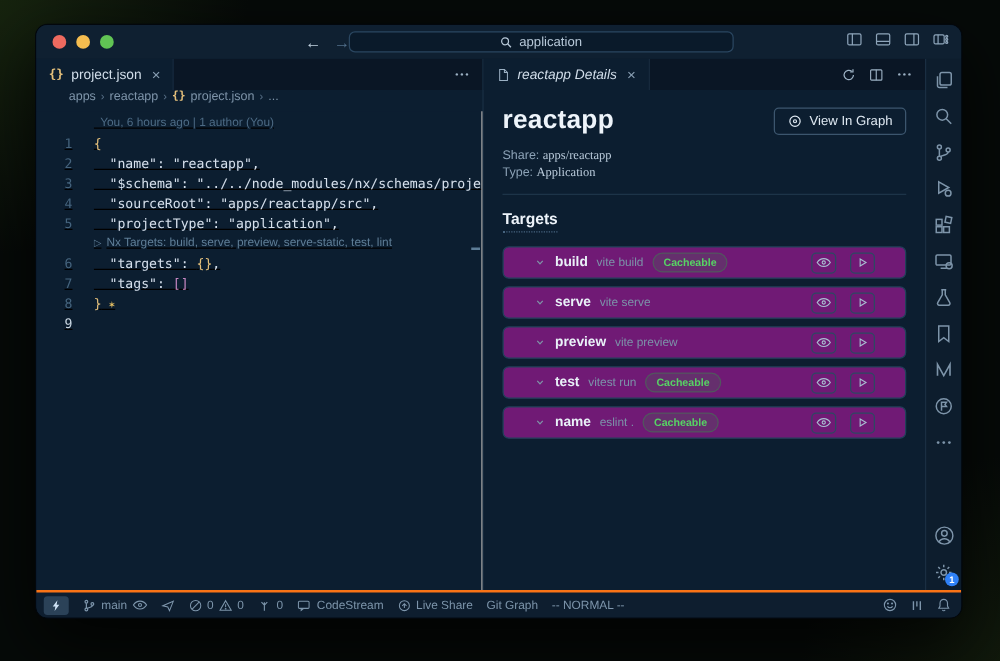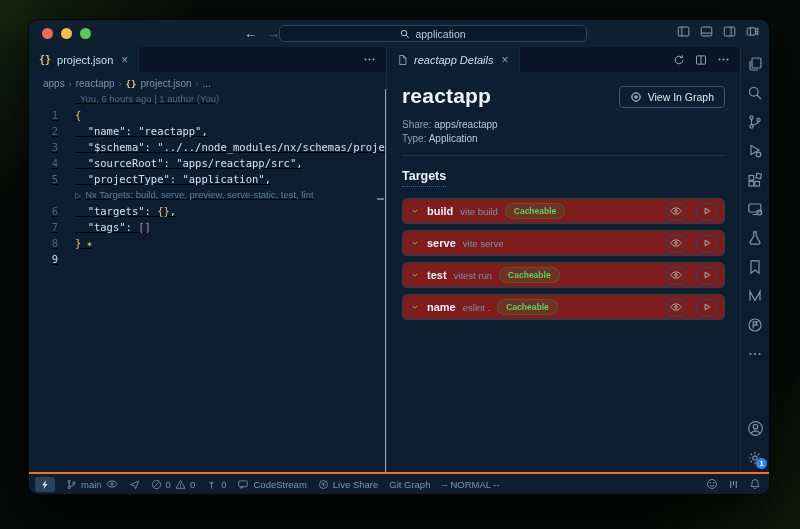--- a/index.html
+++ b/index.html
@@ -43,21 +43,21 @@
   .right-group{ flex:1; display:flex; flex-direction:column; border-left:1px solid #1b3347; min-width:0; }
   
   .tabrow{ height:25px; flex:0 0 25px; background:#0a1625; display:flex; align-items:stretch; }
   .tab{ display:flex; align-items:center; gap:6px; padding:0 10px; font-size:11px; color:#d2deea; background:#0c1e30; border-right:1px solid #16293c; }
   .tab .close{ color:#8aa0b4; font-size:12px; margin-left:2px; }
   .json-glyph{ color:#e5c07b; font-weight:bold; font-size:10px; font-family:"DejaVu Sans Mono", monospace; }
   .tab-actions{ margin-left:auto; display:flex; align-items:center; gap:10px; padding:0 10px; color:#9cb1c4; }
   .tab-italic{ font-style:italic; }
   .doc-ic{ color:#9cb1c4; }
   
-  .breadcrumb{ height:17px; flex:0 0 17px; background:#0c1e30; display:flex; align-items:flex-end; gap:4px; padding-left:14px; font-size:10px; color:#7e94a9; overflow:hidden; white-space:nowrap; }
+  .breadcrumb{ height:17px; flex:0 0 17px; background:#0c1e30; display:flex; align-items:flex-start; gap:4px; padding-left:26px; font-size:10px; color:#7e94a9; overflow:hidden; white-space:nowrap; }
   .bc-sep{ color:#5a7289; font-size:9px; }
   .bc-json{ color:#e5c07b; font-family:"DejaVu Sans Mono", monospace; font-size:9px; font-weight:bold; }
   
   .code-area{ flex:1; background:#0c1e30; position:relative; overflow:hidden; font-family:"DejaVu Sans Mono", monospace; font-size:10.5px; padding-top:2px; border-right:1px solid #a3a3a3;text-decoration:underline;}
   .cl{ display:flex; height:16px; line-height:16px; white-space:pre; }
   .gut{ width:46px; flex:0 0 46px; text-align:right; padding-right:17px; color:#45647e; }
   .gut.cur{ color:#c9d6e2; }
   .lc{ flex:1; overflow:hidden; color:#d6e0ec; }
   .meta{ color:#4d6b85; font-size:9.5px; font-family:"Liberation Sans", sans-serif; }
   .lens{ color:#5f7e97; font-size:9.5px; font-family:"Liberation Sans", sans-serif; }
@@ -65,24 +65,24 @@
   .b1{ color:#e5c07b; }
   .b2{ color:#c586c0; }
   .spark{ color:#e8c264; font-size:9px; }
   .ruler-mark{ position:absolute; right:1px; top:109px; width:7px; height:2px; background:#5d7d97; }
   
   .webview{ flex:1; background:#0c1e30; padding:12px 15px 0 15px; overflow:hidden; }
   .panel-head{ display:flex; align-items:flex-start; justify-content:space-between; }
   .panel-title{ font-size:21px; font-weight:bold; color:#eef4fa; letter-spacing:.2px; }
   .btn-graph{ display:flex; align-items:center; gap:6px; border:1px solid #3c566e; border-radius:4px; padding:4px 10px; color:#dfe9f2; font-size:10.5px; background:transparent; margin-top:2px; }
   .meta-lines{ margin-top:10px; font-size:10px; color:#8ba1b5; line-height:14px; }
-  .meta-lines .mv{ font-family:Liberation Sans, sans-serif; color:#b9cada; }
+  .meta-lines .mv{ font-family:Liberation Serif, serif; color:#b9cada; }
   .panel-div{ border:none; border-top:1px solid #1d3448; margin:9px 0 10px 0; }
   .targets-h{ display:inline-block; font-size:12.5px; font-weight:bold; color:#edf3f9; border-bottom:1px dotted #47647f; padding-bottom:3px; margin-bottom:11px; }
-  .trow{ display:flex; align-items:center; gap:7px; height:26px; background:#7f1d1d; border:1px solid #22405a; border-radius:5px; padding:0 7px; margin-bottom:6px; }
+  .trow{ display:flex; align-items:center; gap:7px; height:26px; background:#701a75; border:1px solid #22405a; border-radius:5px; padding:0 24px; margin-bottom:6px; }
   .trow .chev{ color:#7f95a8; display:flex; }
   .trow .tname{ font-size:11px; font-weight:bold; color:#e9f1f8; }
   .trow .tdesc{ font-size:9.5px; color:#7c93a9; }
   .badge{ font-size:8.5px; font-weight:bold; color:#57d364; background:rgba(46,160,67,.16); border:1px solid rgba(46,160,67,.35); border-radius:8px; padding:2px 8px; }
   .trow .spacer{ flex:1; }
   .mini-btn{ width:20px; height:17px; border:1px solid #2c4962; border-radius:4px; display:flex; align-items:center; justify-content:center; color:#a9bfd2; background:transparent; }
   .mini-btn + .mini-btn{ margin-left:4px; }
   
   .activitybar{ width:29px; flex:0 0 29px; background:#0d1d2d; border-left:1px solid #1a2e42; display:flex; flex-direction:column; align-items:center; padding:9px 0 6px 0; gap:13px; color:#7d94a9; }
   .ab-ic{ position:relative; display:flex; }
@@ -270,20 +270,42 @@
                     <circle cx="8" cy="6" r="1.7"></circle>
                   </svg>
                 </span>
     <span class="mini-btn">
                   <svg width="10" height="10" viewBox="0 0 16 16" fill="none" stroke="currentColor" stroke-width="1.4">
                     <polygon points="5,3.5 12.5,8 5,12.5"></polygon>
                   </svg>
                 </span>
   </div>
 
+  <div class="trow">
+    <span class="chev">
+                  <svg width="10" height="10" viewBox="0 0 16 16" fill="none" stroke="currentColor" stroke-width="1.6">
+                    <polyline points="4.5,6 8,9.8 11.5,6"></polyline>
+                  </svg>
+                </span>
+    <span class="tname">preview</span>
+    <span class="tdesc">vite preview</span>
+
+    <span class="spacer"></span>
+    <span class="mini-btn">
+                  <svg width="12" height="10" viewBox="0 0 16 12" fill="none" stroke="currentColor" stroke-width="1.2">
+                    <path d="M1 6s2.6-4.2 7-4.2S15 6 15 6s-2.6 4.2-7 4.2S1 6 1 6z"></path>
+                    <circle cx="8" cy="6" r="1.7"></circle>
+                  </svg>
+                </span>
+    <span class="mini-btn">
+                  <svg width="10" height="10" viewBox="0 0 16 16" fill="none" stroke="currentColor" stroke-width="1.4">
+                    <polygon points="5,3.5 12.5,8 5,12.5"></polygon>
+                  </svg>
+                </span>
+  </div>
 
 
   <div class="trow">
     <span class="chev">
                   <svg width="10" height="10" viewBox="0 0 16 16" fill="none" stroke="currentColor" stroke-width="1.6">
                     <polyline points="4.5,6 8,9.8 11.5,6"></polyline>
                   </svg>
                 </span>
     <span class="tname">test</span>
     <span class="tdesc">vitest run</span>

